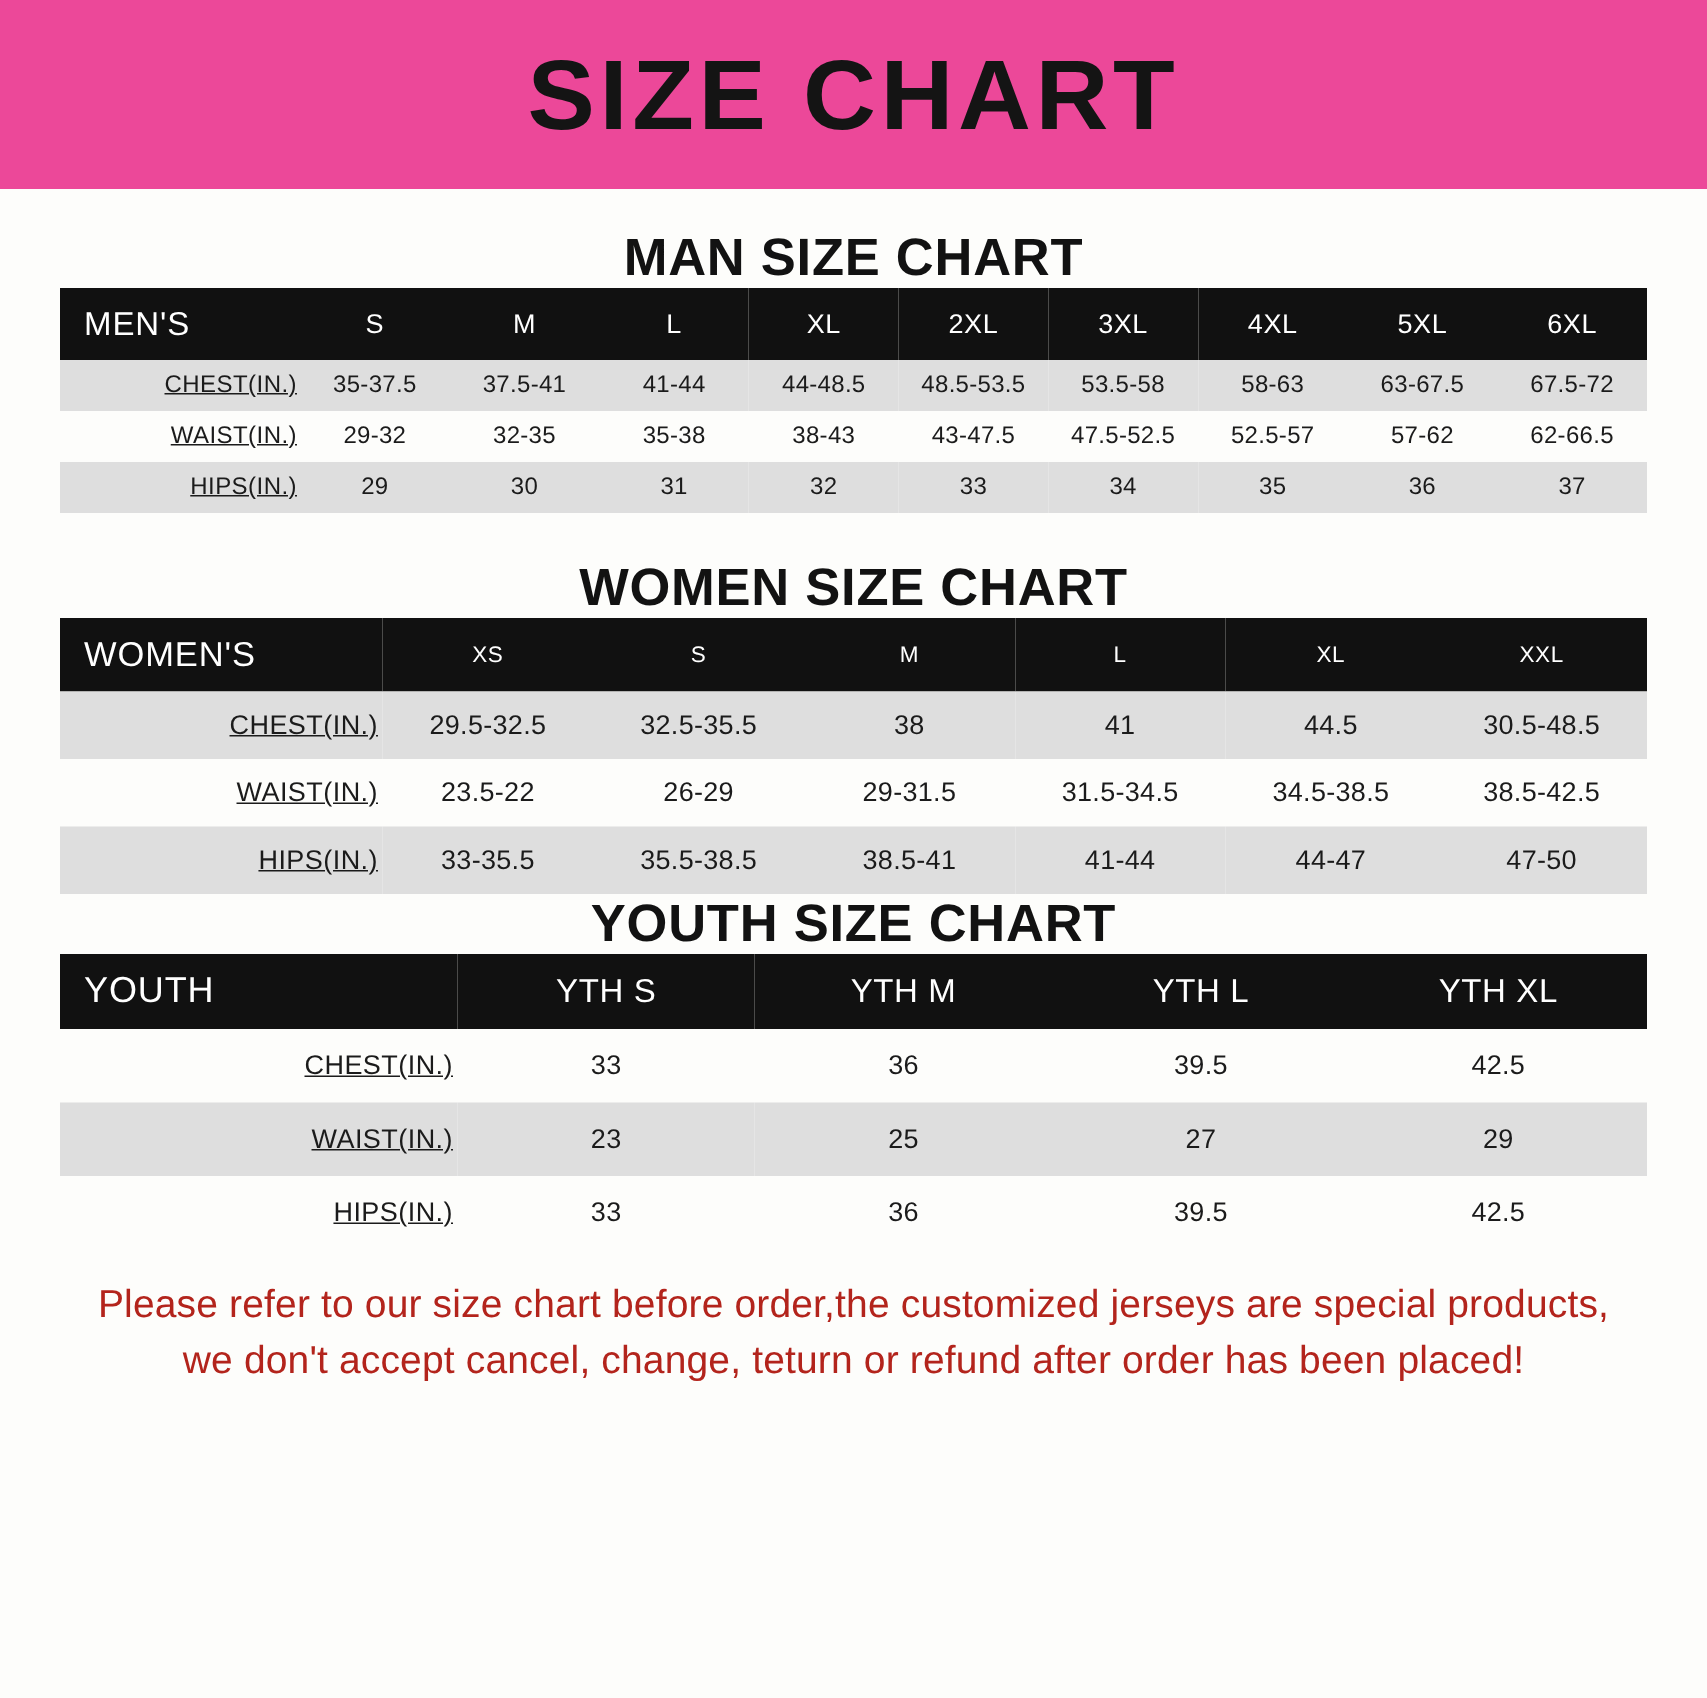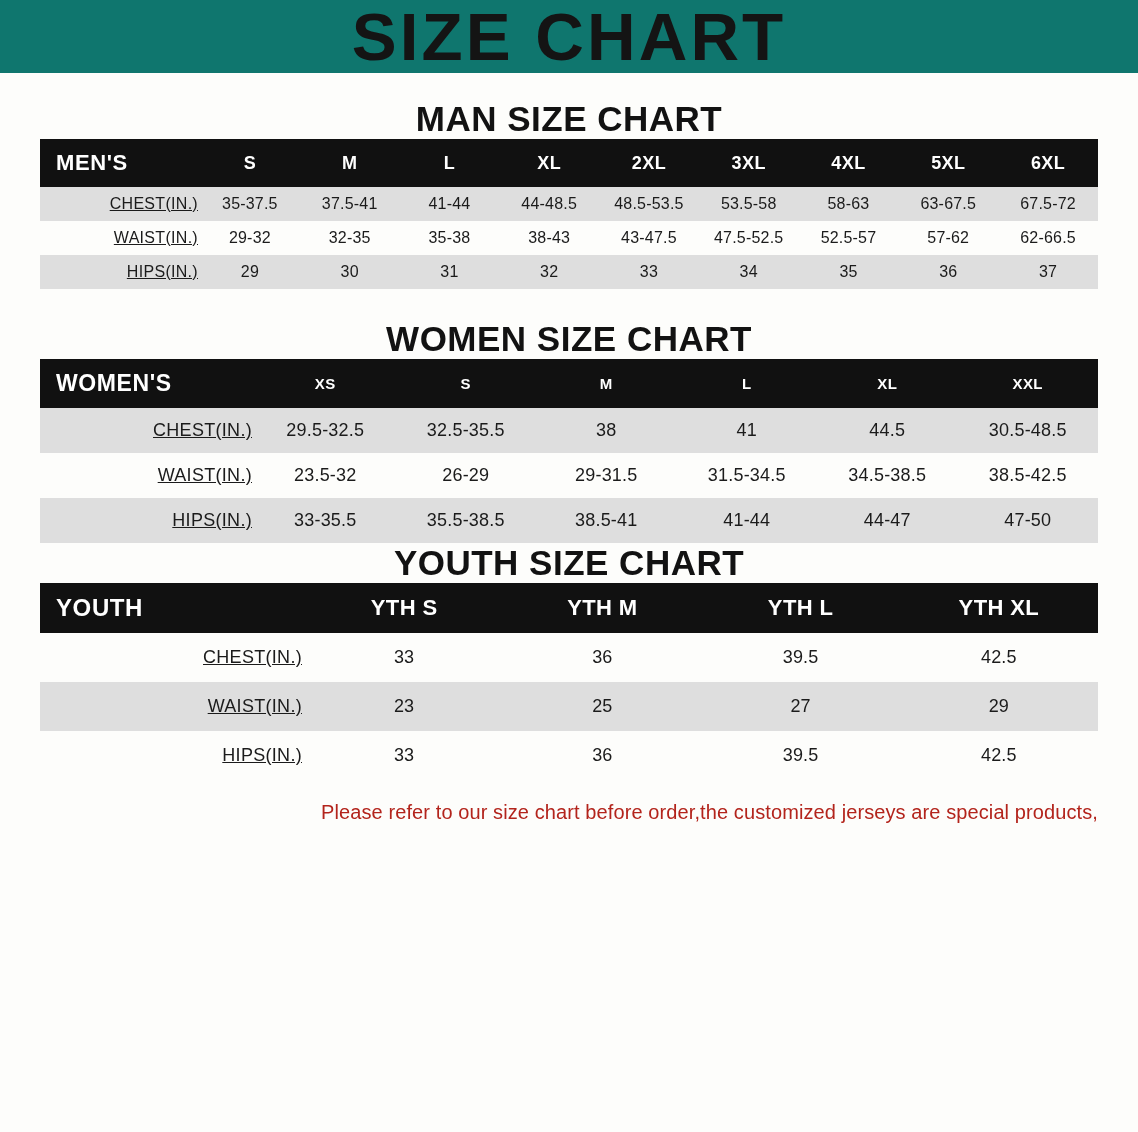--- a/index.html
+++ b/index.html
@@ -6,22 +6,22 @@
   html, body { margin: 0; padding: 0; }
   body {
     width: 1138px;
     height: 1132px;
     background: #fdfdfb;
     font-family: "Liberation Sans", sans-serif;
     overflow: hidden;
   }
 
   .banner {
-    height: 73px;
-    background: #0f766e;
+    height: 126px;
+    background: #ec4899;
     display: flex;
     align-items: center;
     justify-content: center;
   }
   .banner-title {
     font-family: "Liberation Sans", sans-serif;
     font-weight: bold;
     font-size: 66px;
     letter-spacing: 3px;
     color: #141414;
@@ -41,21 +41,21 @@
 
   .table-wrap { padding: 0 40px; }
   table {
     width: 1058px;
     border-collapse: collapse;
     table-layout: fixed;
   }
   thead th {
     background: #111111;
     color: #ffffff;
-    font-weight: bold;
+    font-weight: normal;
     font-size: 21px;
     padding: 11px 4px;
     text-align: center;
     letter-spacing: 0.4px;
   }
   thead th.rowlabel {
     text-align: left;
     padding-left: 16px;
     font-size: 23px;
     letter-spacing: 0.6px;
@@ -91,23 +91,23 @@
 
   #youth-table thead th { font-size: 22px; }
   #youth-table thead th.rowlabel { font-size: 24px; }
   #youth-table tbody td { font-size: 18px; padding: 14px 3px; }
   #youth-table tbody td.rowlabel { font-size: 18px; }
   #youth-table col.c0 { width: 265px; }
 
   .note {
     margin: 18px 40px 0 40px;
     color: #b3241c;
-    font-size: 20px;
+    font-size: 26px;
     line-height: 1.42;
-    text-align: right;
+    text-align: center;
     font-family: "Liberation Sans", sans-serif;
     letter-spacing: 0.1px;
   }
 </style>
 </head>
 <body>
 
 <div class="banner">
   <div class="banner-title">SIZE CHART</div>
 </div>
@@ -210,21 +210,21 @@
         <td class="rowlabel">CHEST(IN.)</td>
         <td>29.5-32.5</td>
         <td>32.5-35.5</td>
         <td>38</td>
         <td>41</td>
         <td>44.5</td>
         <td>30.5-48.5</td>
       </tr>
       <tr class="plain">
         <td class="rowlabel">WAIST(IN.)</td>
-        <td>23.5-32</td>
+        <td>23.5-22</td>
         <td>26-29</td>
         <td>29-31.5</td>
         <td>31.5-34.5</td>
         <td>34.5-38.5</td>
         <td>38.5-42.5</td>
       </tr>
       <tr class="shade">
         <td class="rowlabel">HIPS(IN.)</td>
         <td>33-35.5</td>
         <td>35.5-38.5</td>
@@ -277,13 +277,14 @@
         <td>36</td>
         <td>39.5</td>
         <td>42.5</td>
       </tr>
     </tbody>
   </table>
 </div>
 
 <div class="note">
   <div>Please refer to our size chart before order,the customized jerseys are special products,</div>
+  <div>we don't accept cancel, change, teturn or refund after order has been placed!</div>
 </div>
 
 </body></html>

